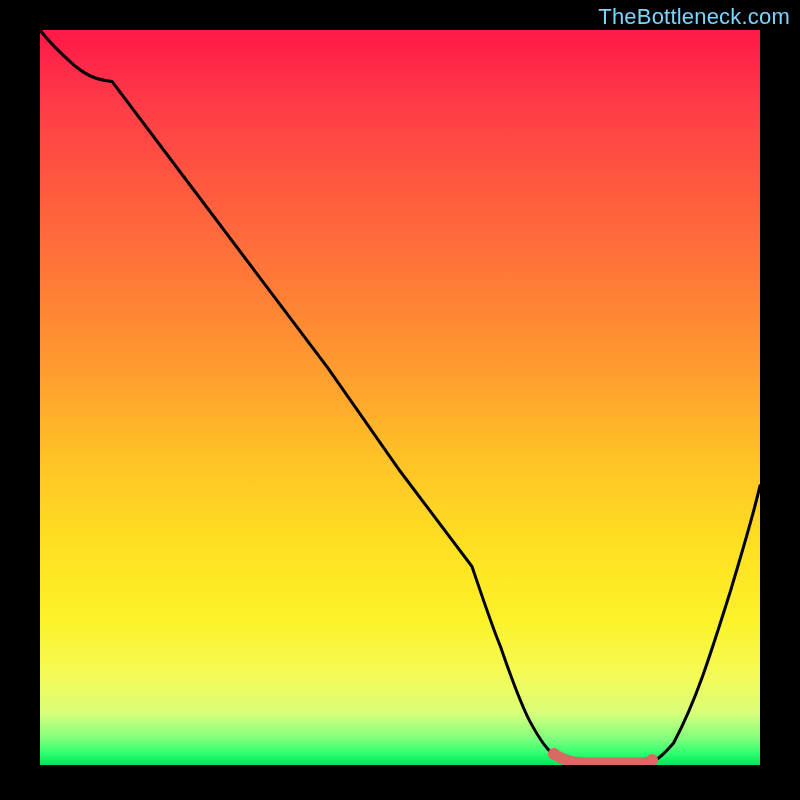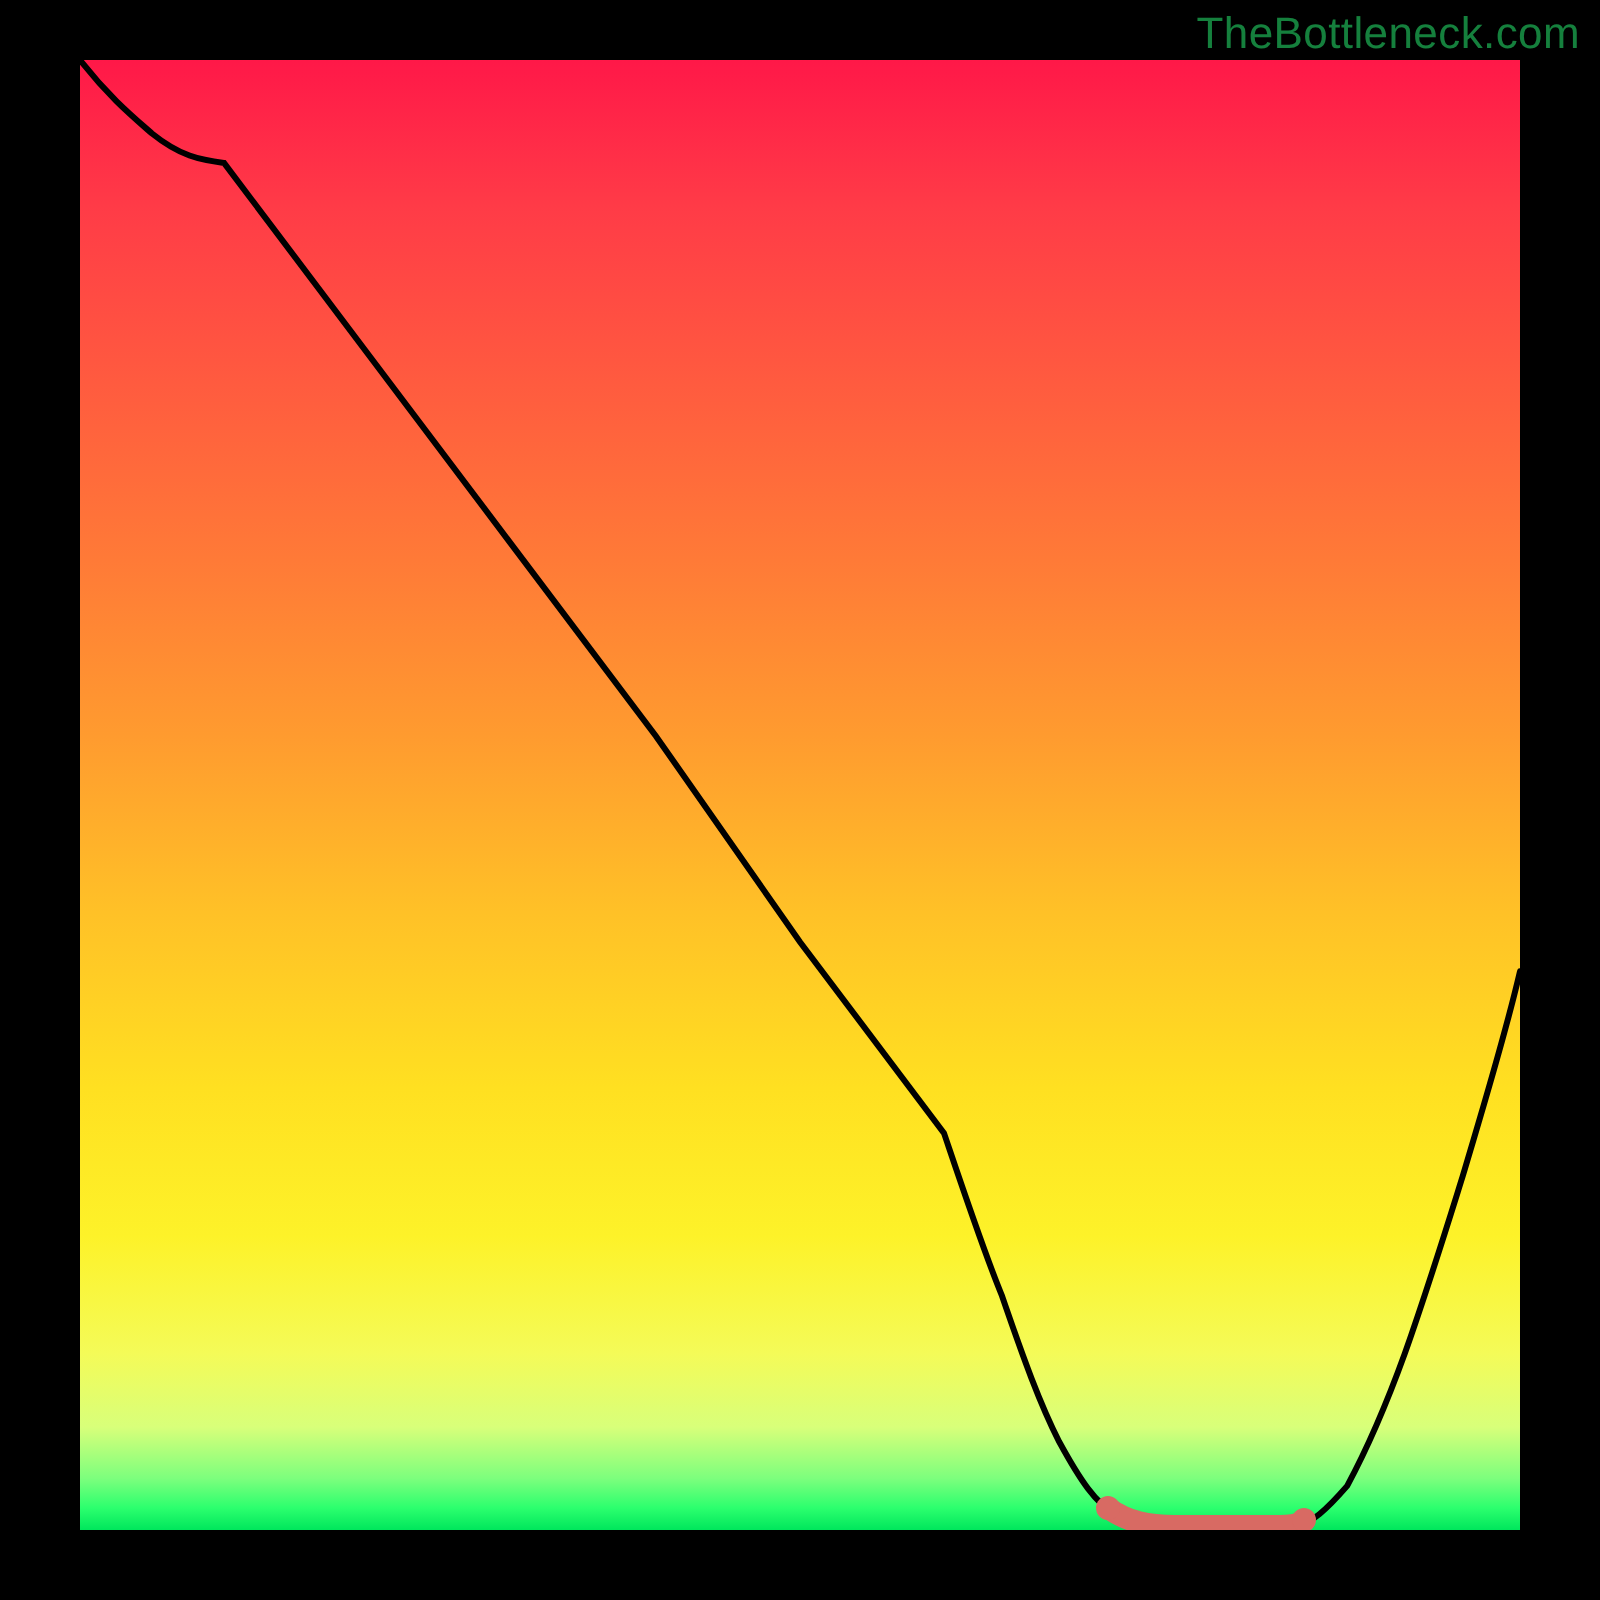--- a/index.html
+++ b/index.html
@@ -14,21 +14,21 @@
   .frame {
     position: relative;
     width: 800px;
     height: 800px;
     background: #000;
   }
   .watermark {
     position: absolute;
     top: 4px;
     right: 10px;
-    color: #15803d;
+    color: #7dd3fc;
     font-size: 22px;
     font-weight: 500;
     letter-spacing: 0.2px;
     z-index: 10;
   }
   .plot-area {
     position: absolute;
     left: 40px;
     top: 30px;
     width: 720px;

